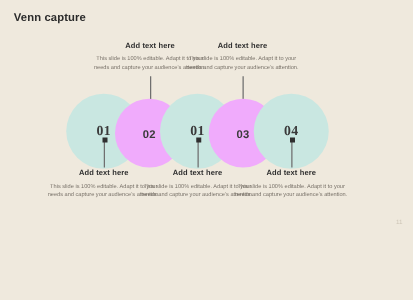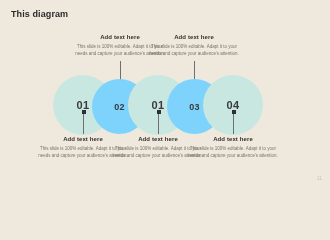--- a/index.html
+++ b/index.html
@@ -29,22 +29,22 @@
     display:flex;
     align-items:center;
     justify-content:center;
   }
   .circle .num {
     font-size:11px;
     font-weight:bold;
     color:#3a3a3a;
     letter-spacing:0.3px;
   }
-  .c-mint { background:#c9e7e1; }
-  .c-pink { background:#7dd3fc; }
+  .c-mint { background:#c9e7e1;font-family:Liberation Serif, serif; }
+  .c-pink { background:#f0abfc; }
 
   .circle.cc1 { left:53px;  top:75px;  width:60px; height:60px; }
   .circle.cc2 { left:92px;  top:79px;  width:55px; height:55px; }
   .circle.cc3 { left:128px; top:75px;  width:60px; height:60px; }
   .circle.cc4 { left:167px; top:79px;  width:55px; height:55px; }
   .circle.cc5 { left:203px; top:75px;  width:60px; height:60px; }
 
   
   .circle.cc1 .num, .circle.cc3 .num, .circle.cc5 .num { margin-top:0px; }
   .circle.cc2 .num, .circle.cc4 .num { font-size:9px; }
@@ -109,21 +109,21 @@
   #page-number {
     position:absolute;
     right:8px; bottom:5px;
     font-size:5px;
     color:#cdc5b6;
   }
 </style>
 </head>
 <body>
 
-<div id="page-title">This diagram</div>
+<div id="page-title">Venn capture</div>
 
 <div class="callout top t2">
   <div class="head">Add text here</div>
   <div class="body">This slide is 100% editable. Adapt it to your needs and capture your audience's attention.</div>
 </div>
 
 <div class="callout top t4">
   <div class="head">Add text here</div>
   <div class="body">This slide is 100% editable. Adapt it to your needs and capture your audience's attention.</div>
 </div>

